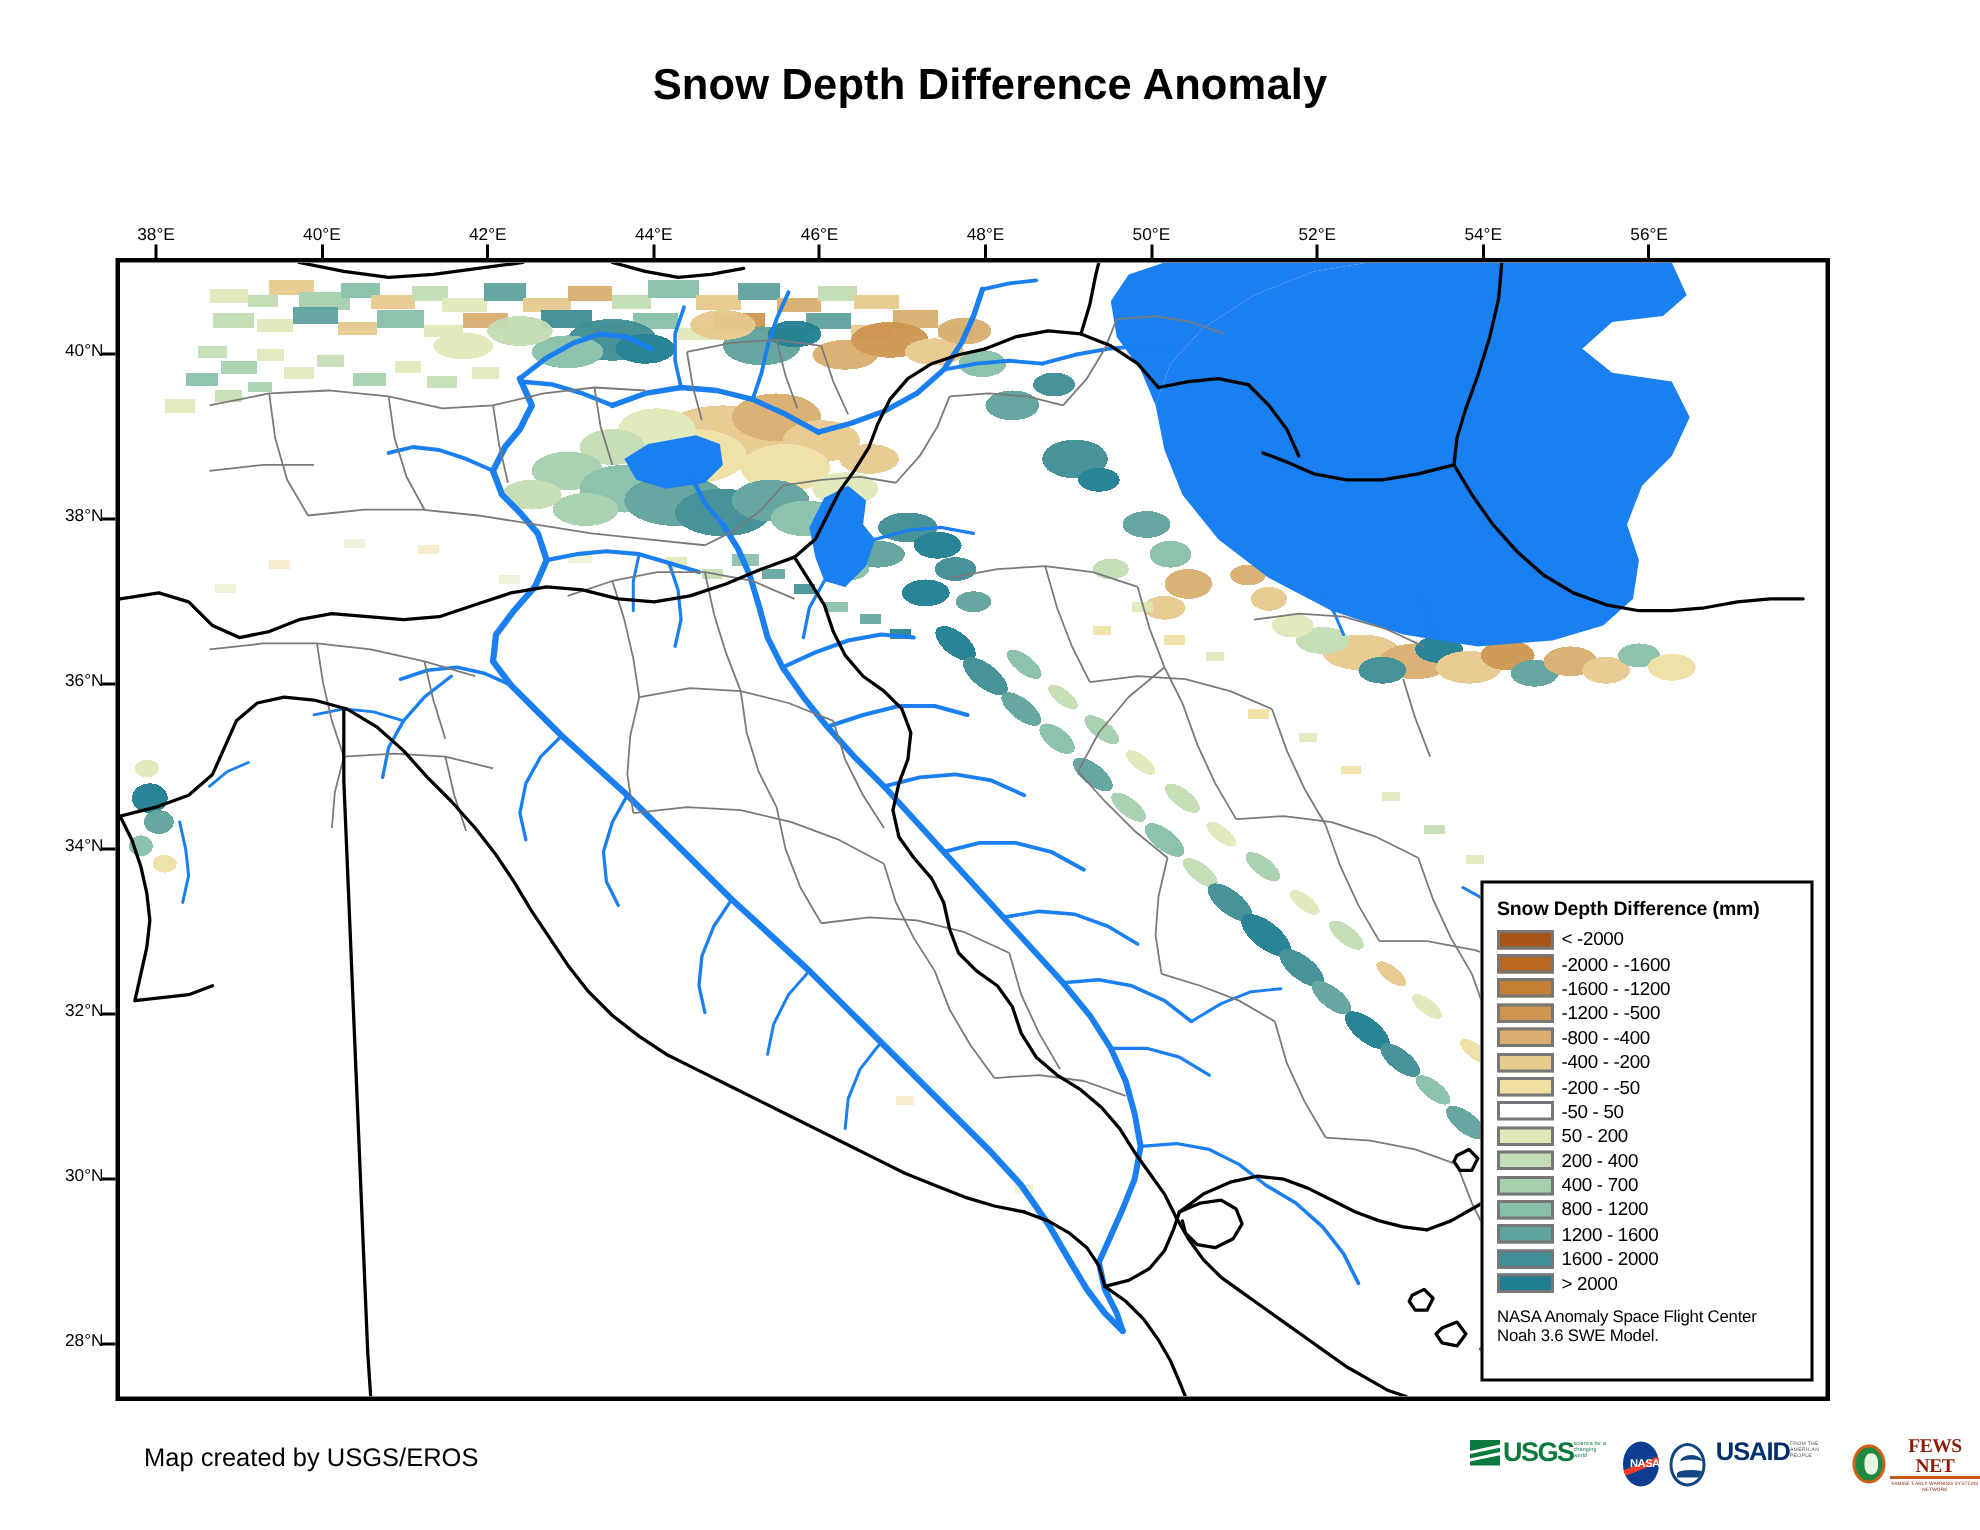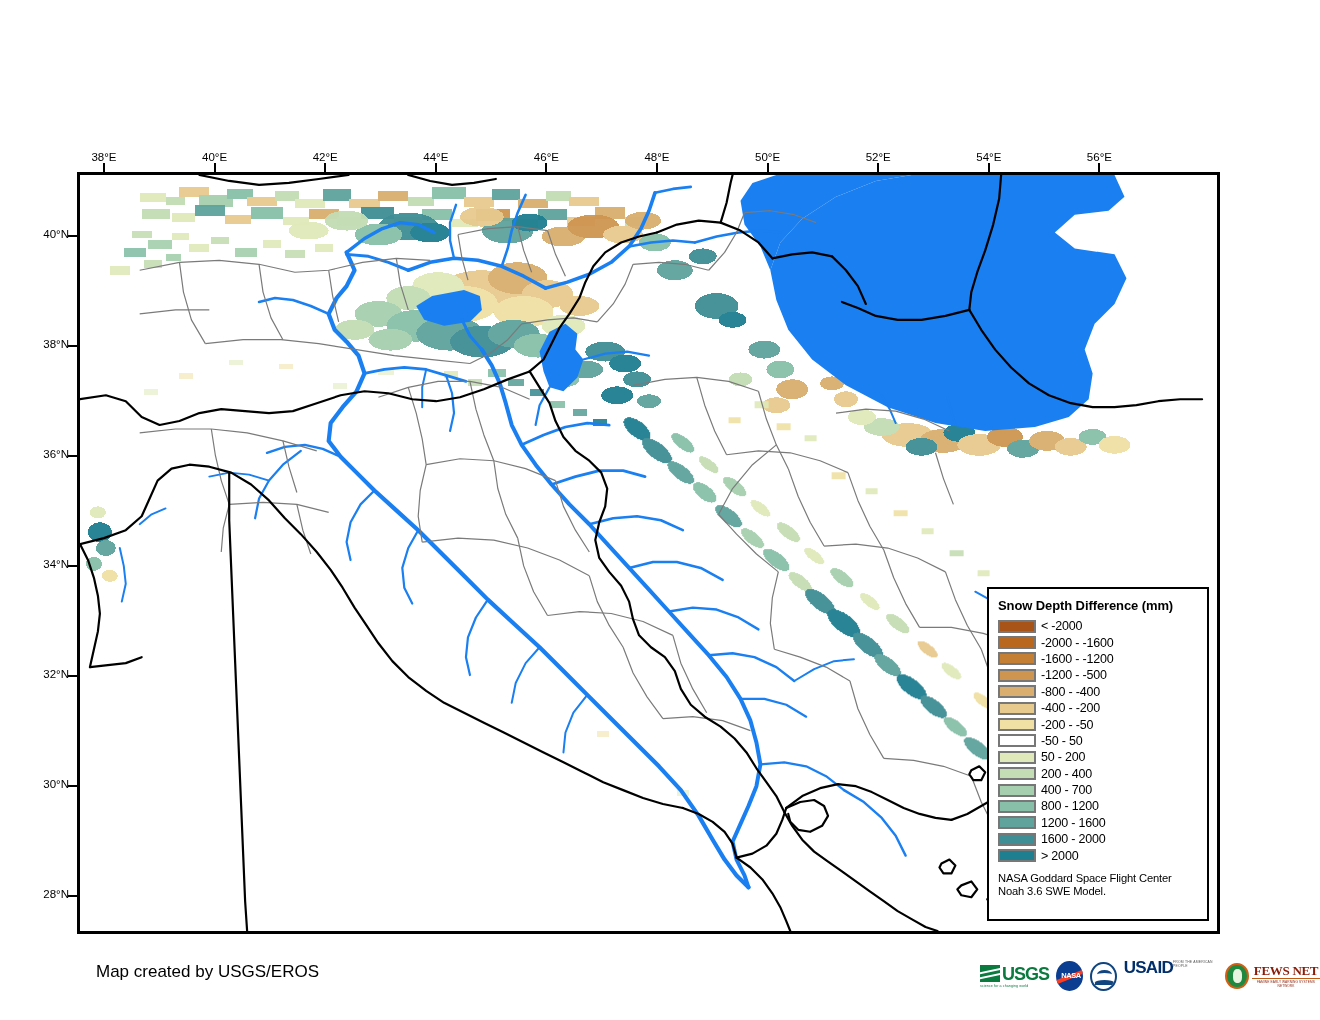--- a/index.html
+++ b/index.html
@@ -90,21 +90,21 @@
   #credit {
     position: absolute; left: 96px; top: 962px;
     font-size: 17px; color: #000;
   }
   #logo-bar {
     position: absolute; left: 980px; top: 958px;
     height: 36px; display: flex; align-items: center; gap: 7px;
   }
   .logo { position: relative; height: 34px; display: flex; align-items: center; }
 
-  .usgs-logo { flex-direction: column; align-items: flex-start; justify-content: center; }
+  .usgs-logo { flex-direction: row; align-items: flex-start; justify-content: center; }
   .usgs-top { display: flex; align-items: center; }
   .usgs-mark {
     width: 20px; height: 17px; background: #0a7a3f; margin-right: 2px;
     position: relative; overflow: hidden;
   }
   .usgs-mark::before, .usgs-mark::after {
     content:""; position:absolute; left:-2px; width:26px; height:2px; background:#fff;
     transform: rotate(-12deg);
   }
   .usgs-mark::before { top: 5px; }
@@ -154,20 +154,21 @@
   }
   .fews-txtwrap { display: flex; flex-direction: column; justify-content: center; text-align: center; }
   .fews-word { font-size: 13px; font-weight: bold; color: #8a1c08; letter-spacing: -.3px; line-height: 13px; font-family: "Liberation Serif", serif; }
   .fews-rule { height: 1.5px; background: #c05a12; margin: 1px 0; }
   .fews-tag { font-size: 3.2px; color: #8a1c08; letter-spacing: .1px; }
 </style>
 </head>
 <body>
 
 <div id="title-block">
+  <div id="map-title">Snow Depth Difference Anomaly</div>
 </div>
 
 <div id="lon-axis">
     <div class="lon-label" style="left: 104px;">38°E</div>
     <div class="lon-tick" style="left: 104px;"></div>
     <div class="lon-label" style="left: 214.6px;">40°E</div>
     <div class="lon-tick" style="left: 214.6px;"></div>
     <div class="lon-label" style="left: 325.2px;">42°E</div>
     <div class="lon-tick" style="left: 325.2px;"></div>
     <div class="lon-label" style="left: 435.8px;">44°E</div>
@@ -704,21 +705,21 @@
       <div class="legend-row">
         <span class="legend-swatch" style="background: rgb(63, 141, 149);"></span>
         <span class="legend-label">1600 - 2000</span>
       </div>
       <div class="legend-row">
         <span class="legend-swatch" style="background: rgb(30, 127, 144);"></span>
         <span class="legend-label">&gt; 2000</span>
       </div>
     </div>
   <div id="legend-source">
-    <div>NASA Goddard Space Flight Center</div>
+    <div>NASA Anomaly Space Flight Center</div>
     <div>Noah 3.6 SWE Model.</div>
   </div>
 </div>
 
 <div id="credit">Map created by USGS/EROS</div>
 
 <div id="logo-bar">
   <div class="logo usgs-logo">
     <div class="usgs-top">
       <span class="usgs-mark"></span>

